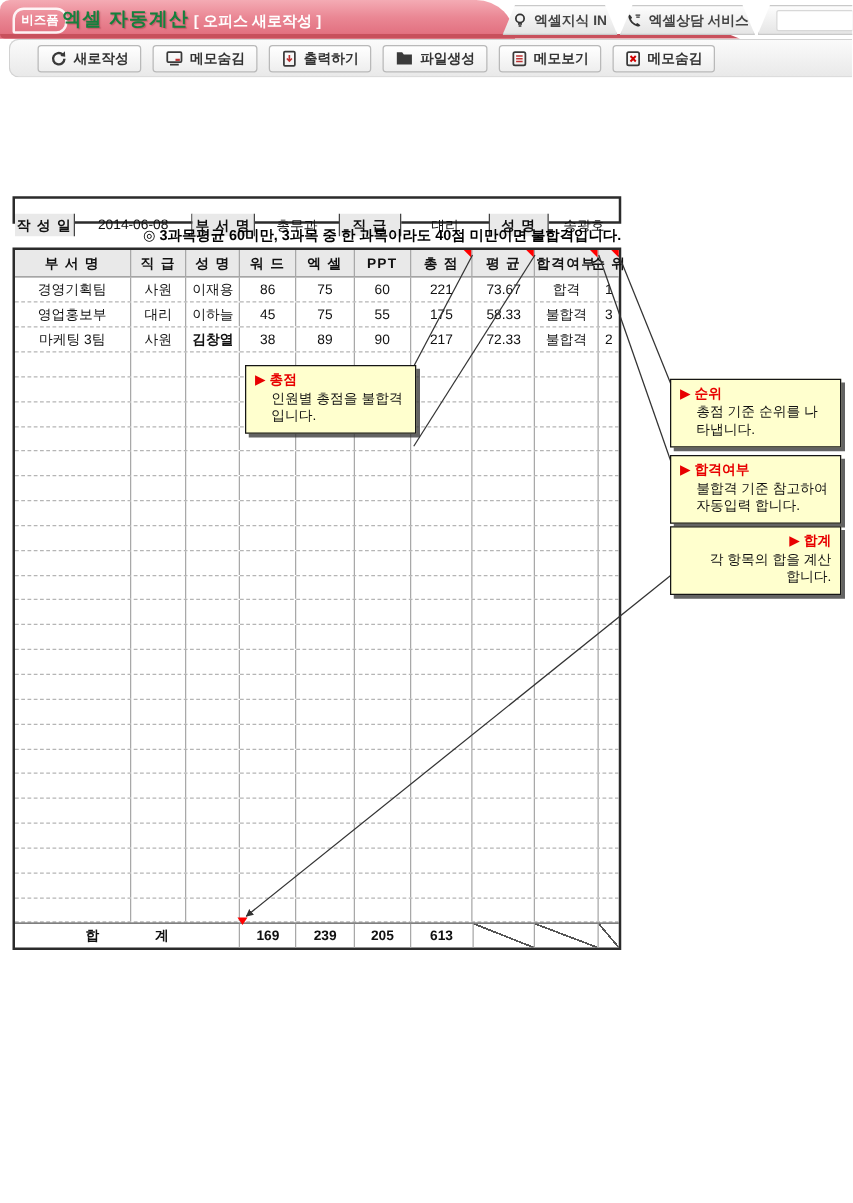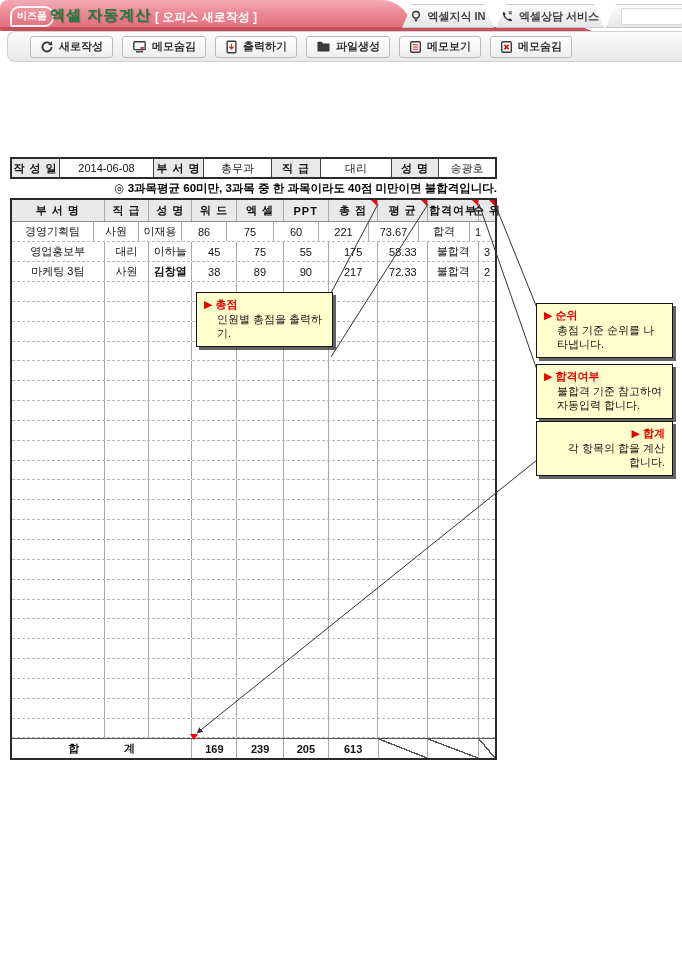--- a/index.html
+++ b/index.html
@@ -50,21 +50,21 @@
   .signoff{flex:1;display:grid;grid-template-columns:1fr 1fr 1fr;grid-template-rows:20px 1fr;}
   .signoff div{box-sizing:border-box;}
   .signoff div:nth-child(2),.signoff div:nth-child(3){border-left:1px solid #666;}
   .signoff div:nth-child(4){border-top:1px dashed #999;}
   .signoff div:nth-child(5),.signoff div:nth-child(6){border-top:1px dashed #999;border-left:1px dashed #999;}
 
   
   .info-row{position:absolute;left:10px;top:157px;width:487px;height:22px;box-sizing:border-box;
       border:2px solid #2b2b2b;display:flex;background:#fff;}
   .info-cell{box-sizing:border-box;height:100%;display:flex;align-items:center;justify-content:center;
-      font-size:11px;border-right:1px solid #444;white-space:nowrap;}
+      font-size:11px;border-right:1px solid #444;white-space:nowrap;margin-top:12px;}
   .info-cell:last-child{border-right:none;flex:1;}
   .info-label{background:#e9e9e9;font-weight:bold;letter-spacing:1px;}
 
   .notice{position:absolute;left:10px;top:181px;width:487px;text-align:right;
       font-size:11.5px;font-weight:bold;color:#000;letter-spacing:0;}
 
   
   .gtable{position:absolute;left:10px;top:198px;width:487px;box-sizing:border-box;
       border:2px solid #2b2b2b;background:#fff;z-index:1;}
   .trow{display:flex;border-bottom:1px dashed #b5b5b5;box-sizing:border-box;}
@@ -228,21 +228,21 @@
         <div class="tcell" style="width: 51px;">
           <span>합격여부</span>
           <span class="cmark"></span>
         </div>
         <div class="tcell" style="width: 16px;">
           <span>순 위</span>
           <span class="cmark"></span>
         </div>
       </div>
       <div class="trow" style="height: 20px;">
-        <div class="tcell" style="width: 82px;">경영기획팀</div>
+        <div class="tcell" style="width: 93px;">경영기획팀</div>
         <div class="tcell" style="width: 45px;">사원</div>
         <div class="tcell" style="width: 43px;">이재용</div>
         <div class="tcell" style="width: 45px;">86</div>
         <div class="tcell" style="width: 47px;">75</div>
         <div class="tcell" style="width: 45px;">60</div>
         <div class="tcell" style="width: 50px;">221</div>
         <div class="tcell" style="width: 50px;">73.67</div>
         <div class="tcell" style="width: 51px;">합격</div>
         <div class="tcell" style="width: 16px;">1</div>
       </div>
@@ -570,21 +570,21 @@
     <line x1="378" y1="204" x2="331" y2="293" stroke="#333" stroke-width="1"></line>
     <line x1="428" y1="204" x2="331" y2="357" stroke="#333" stroke-width="1"></line>
     <line x1="495" y1="204" x2="537" y2="308" stroke="#333" stroke-width="1"></line>
     <line x1="479" y1="204" x2="537" y2="370" stroke="#333" stroke-width="1"></line>
     <line x1="537" y1="460" x2="197" y2="733" stroke="#333" stroke-width="1" marker-end="url(#arr)"></line>
   </svg>
   <div class="tmark"></div>
 
   <div class="note" style="left:196px;top:292px;">
     <div class="note-title">▶ 총점</div>
-    <div class="note-body">인원별 총점을 출력하기.</div>
+    <div class="note-body">인원별 총점을 불합격입니다.</div>
   </div>
   <div class="note" style="left:536px;top:303px;">
     <div class="note-title">▶ 순위</div>
     <div class="note-body">총점 기준 순위를 나타냅니다.</div>
   </div>
   <div class="note" style="left:536px;top:364px;">
     <div class="note-title">▶ 합격여부</div>
     <div class="note-body">불합격 기준 참고하여 자동입력 합니다.</div>
   </div>
   <div class="note" style="left:536px;top:421px;text-align:right;">

